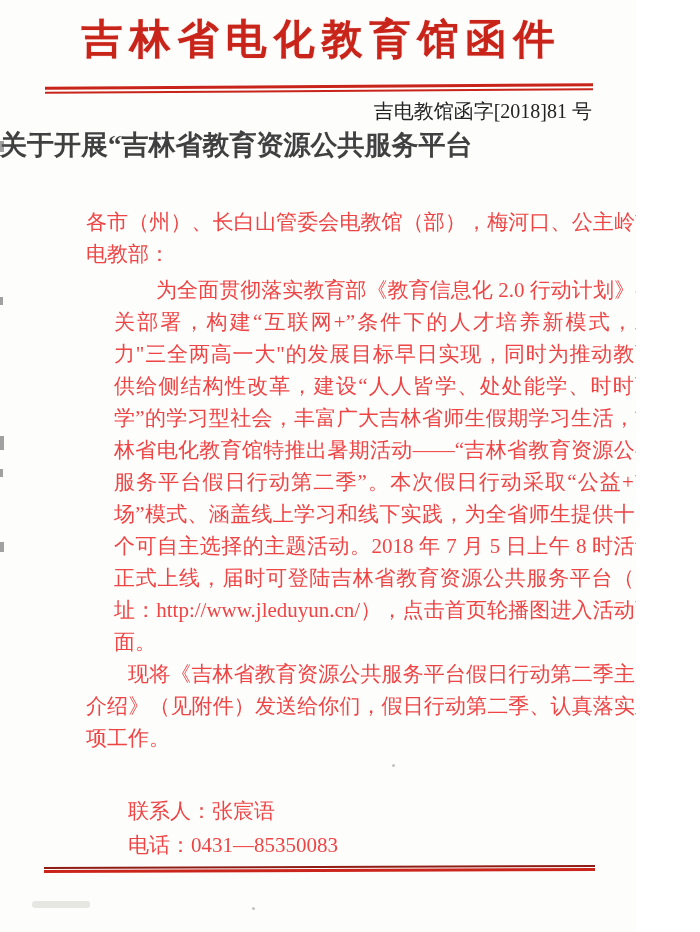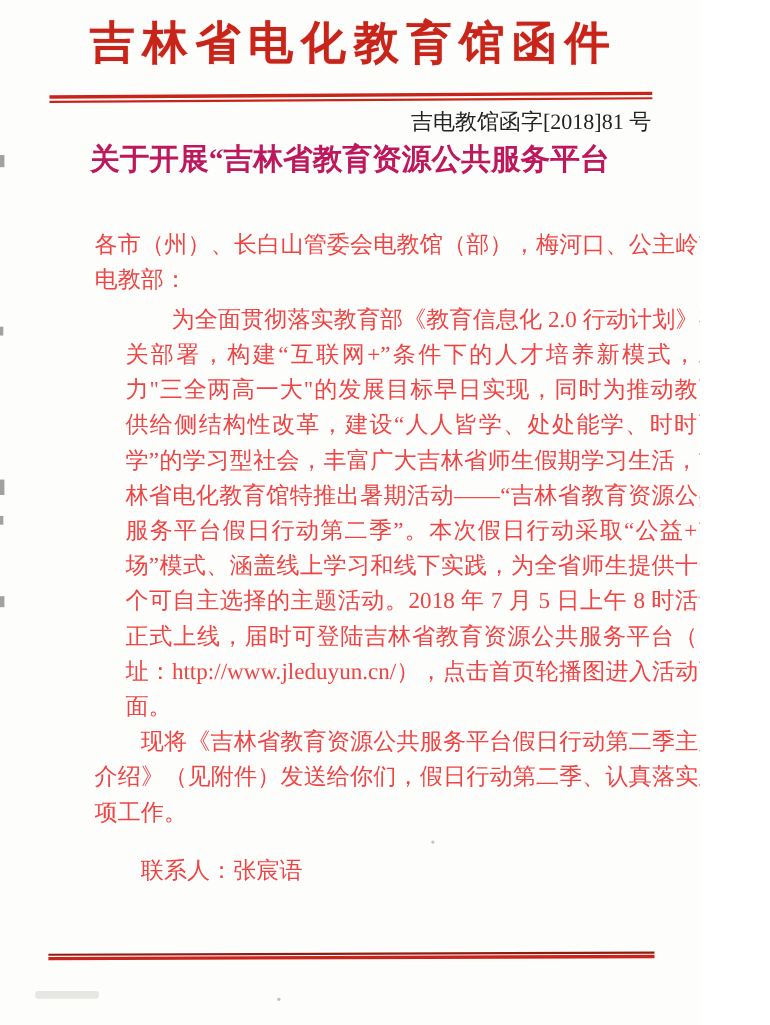--- a/index.html
+++ b/index.html
@@ -50,46 +50,45 @@
     font-size: 20px;
     line-height: 20px;
     color: #222;
   }
   
   .notice-title {
     position: absolute;
     top: 127px;
     left: 0;
     right: 0;
-    text-align: center;
     font-size: 27px;
     font-weight: bold;
     line-height: 37px;
-    color: #be185d;
+    color: #404040;
   }
   .notice-title .t-line { display: block; }
   
   .main {
     position: absolute;
     top: 206px;
     left: 86px;
     width: 570px;
     font-size: 21px;
     line-height: 32px;
     text-align: justify;
     color: #ef4444;
   }
   .salutation { margin: 0; }
   .para {
     margin: 0;
     text-indent: 2em;
   }
   .para.first { margin-top: 4px; margin-left: 28px; }
   .contact {
-    margin-top: 20px;
+    margin-top: 40px;
     padding-left: 42px;
     line-height: 34px;
   }
   .contact-line { white-space: nowrap; }
   
   .rule-bottom {
     position: absolute;
     top: 866px;
     left: 44px;
     right: 41px;
@@ -139,20 +138,23 @@
     <p class="salutation">各市（州）、长白山管委会电教馆（部），梅河口、公主岭市电教部：</p>
 
     <p class="para first">为全面贯彻落实教育部《教育信息化 2.0 行动计划》有关部署，构建“互联网+”条件下的人才培养新模式，助力"三全两高一大"的发展目标早日实现，同时为推动教育供给侧结构性改革，建设“人人皆学、处处能学、时时可学”的学习型社会，丰富广大吉林省师生假期学习生活，吉林省电化教育馆特推出暑期活动——“吉林省教育资源公共服务平台假日行动第二季”。本次假日行动采取“公益+市场”模式、涵盖线上学习和线下实践，为全省师生提供十一个可自主选择的主题活动。2018 年 7 月 5 日上午 8 时活动正式上线，届时可登陆吉林省教育资源公共服务平台（网址：http://www.jleduyun.cn/），点击首页轮播图进入活动页面。</p>
 
     <p class="para">现将《吉林省教育资源公共服务平台假日行动第二季主题介绍》（见附件）发送给你们，假日行动第二季、认真落实此项工作。</p>
 
     <div class="contact">
       <div class="contact-line">
         <span>联系人：</span><span>张宸语</span>
       </div>
+      <div class="contact-line">
+        <span>电话：</span><span>0431—85350083</span>
+      </div>
     </div>
   </div>
 
   <div class="rule-bottom"></div>
 
   <div class="edge-mark" style="top:141px; width:4px; height:11px;"></div>
   <div class="edge-mark" style="top:297px; width:3px; height:8px;"></div>
   <div class="edge-mark" style="top:436px; width:4px; height:14px;"></div>
   <div class="edge-mark" style="top:469px; width:3px; height:8px;"></div>
   <div class="edge-mark" style="top:542px; width:4px; height:10px;"></div>

